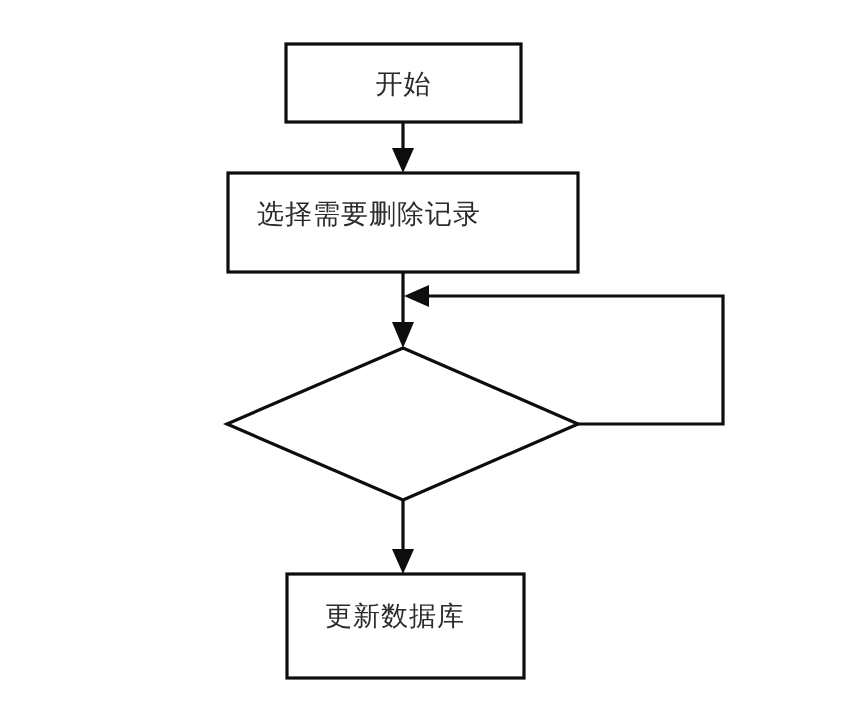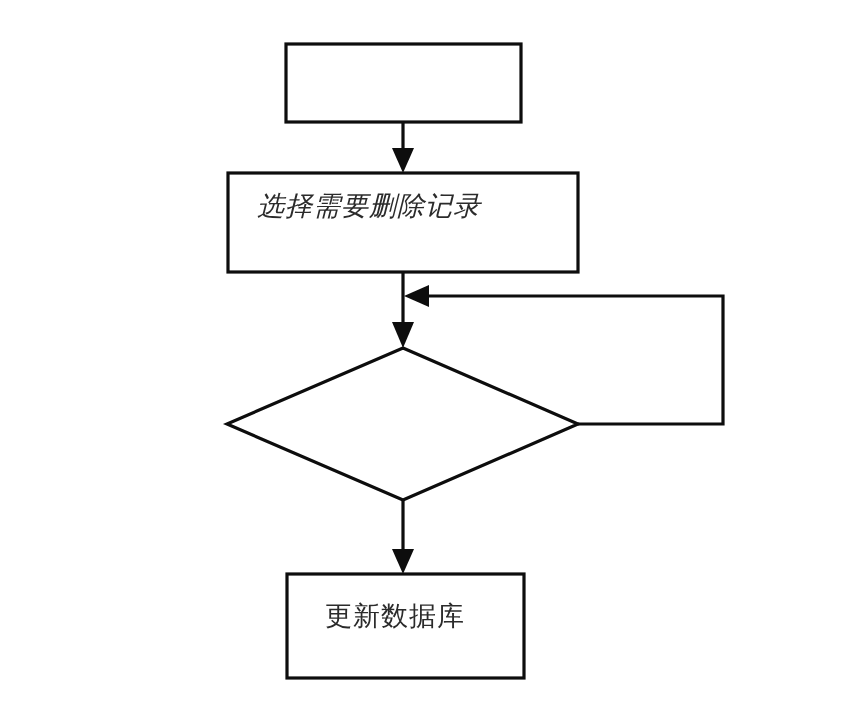--- a/index.html
+++ b/index.html
@@ -76,19 +76,20 @@
     <polygon class="arrow-head" points="403,348 392,322 414,322"></polygon>
 
     <line class="conn-line" x1="403" y1="500" x2="403" y2="561"></line>
     <polygon class="arrow-head" points="403,574 392,549 414,549"></polygon>
 
     <polyline class="conn-line" points="578,424 723,424 723,296 417,296"></polyline>
     <polygon class="arrow-head" points="404,296 429,285 429,307"></polygon>
 
   </svg>
 
+  <div class="node-label" style="left:286px; top:70px; width:235px;">开始</div>
 
-  <div class="node-label" style="left:228px; top:192px; width:282px;font-style:italic;">选择需要删除记录</div>
+  <div class="node-label" style="left:228px; top:200px; width:282px;">选择需要删除记录</div>
 
 
   <div class="node-label" style="left:287px; top:602px; width:216px;">更新数据库</div>
 
 </div>
 
 </body></html>

